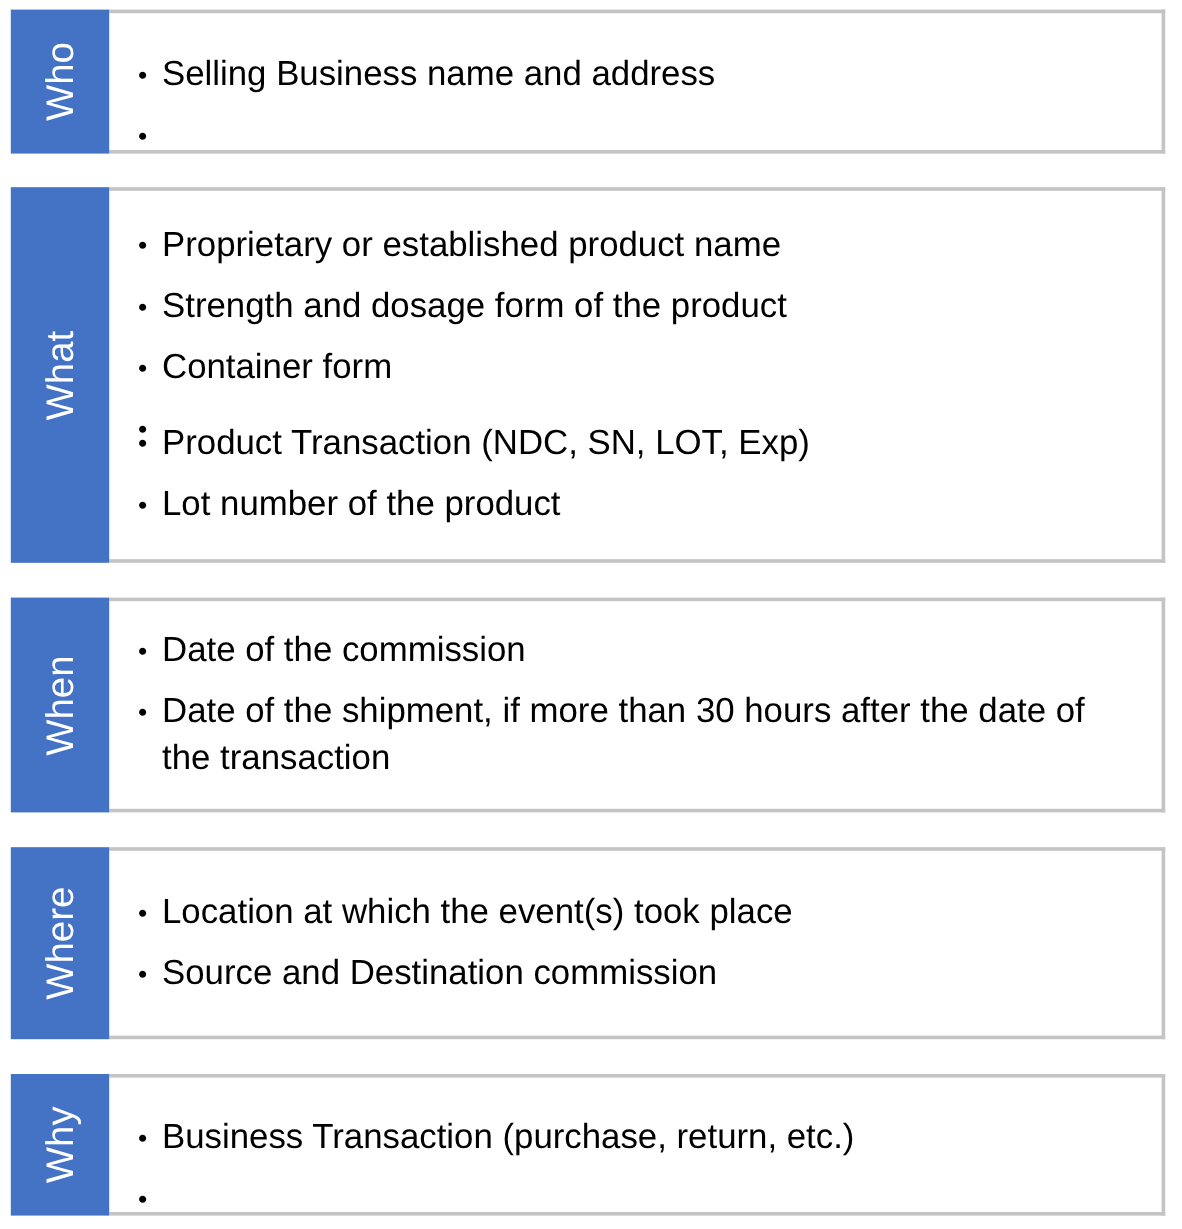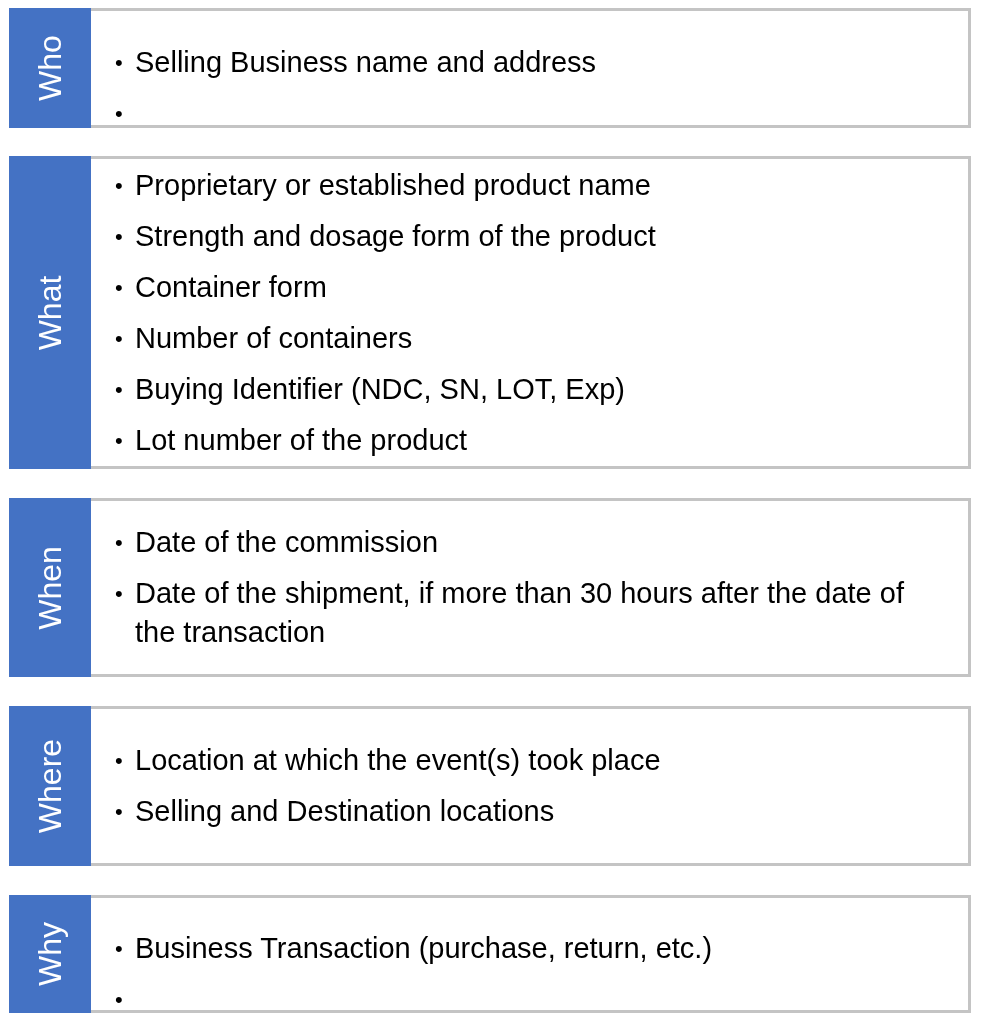--- a/index.html
+++ b/index.html
@@ -31,43 +31,43 @@
 </div>
 
 <div class="row" style="top:156px;height:313px;">
   <div class="label">
       <span>What</span>
     </div>
   <div class="box">
     <div class="item"><span class="bullet">•</span><span>Proprietary or established product name</span></div>
     <div class="item"><span class="bullet">•</span><span>Strength and dosage form of the product</span></div>
     <div class="item"><span class="bullet">•</span><span>Container form</span></div>
-    <div class="item"><span class="bullet">•</span><span>Number of containers</span></div>
-    <div class="item"><span class="bullet">•</span><span>Buying Identifier (NDC, SN, LOT, Exp)</span></div>
+    <div class="item"><span class="bullet">•</span></div>
+    <div class="item"><span class="bullet">•</span><span>Product Transaction (NDC, SN, LOT, Exp)</span></div>
     <div class="item"><span class="bullet">•</span><span>Lot number of the product</span></div>
   </div>
 </div>
 
 <div class="row" style="top:498px;height:179px;">
   <div class="label">
       <span>When</span>
     </div>
   <div class="box">
     <div class="item"><span class="bullet">•</span><span>Date of the commission</span></div>
     <div class="item" style="padding-right:40px;"><span class="bullet">•</span><span>Date of the shipment, if more than 30 hours after the date of the transaction</span></div>
   </div>
 </div>
 
 <div class="row" style="top:706px;height:160px;">
   <div class="label">
       <span>Where</span>
     </div>
   <div class="box">
     <div class="item"><span class="bullet">•</span><span>Location at which the event(s) took place</span></div>
-    <div class="item"><span class="bullet">•</span><span>Selling and Destination locations</span></div>
+    <div class="item"><span class="bullet">•</span><span>Source and Destination commission</span></div>
   </div>
 </div>
 
 <div class="row" style="top:895px;height:118px;">
   <div class="label">
       <span>Why</span>
     </div>
   <div class="box">
     <div class="item"><span class="bullet">•</span><span>Business Transaction (purchase, return, etc.)</span></div>
     <div class="item"><span class="bullet">•</span></div>

